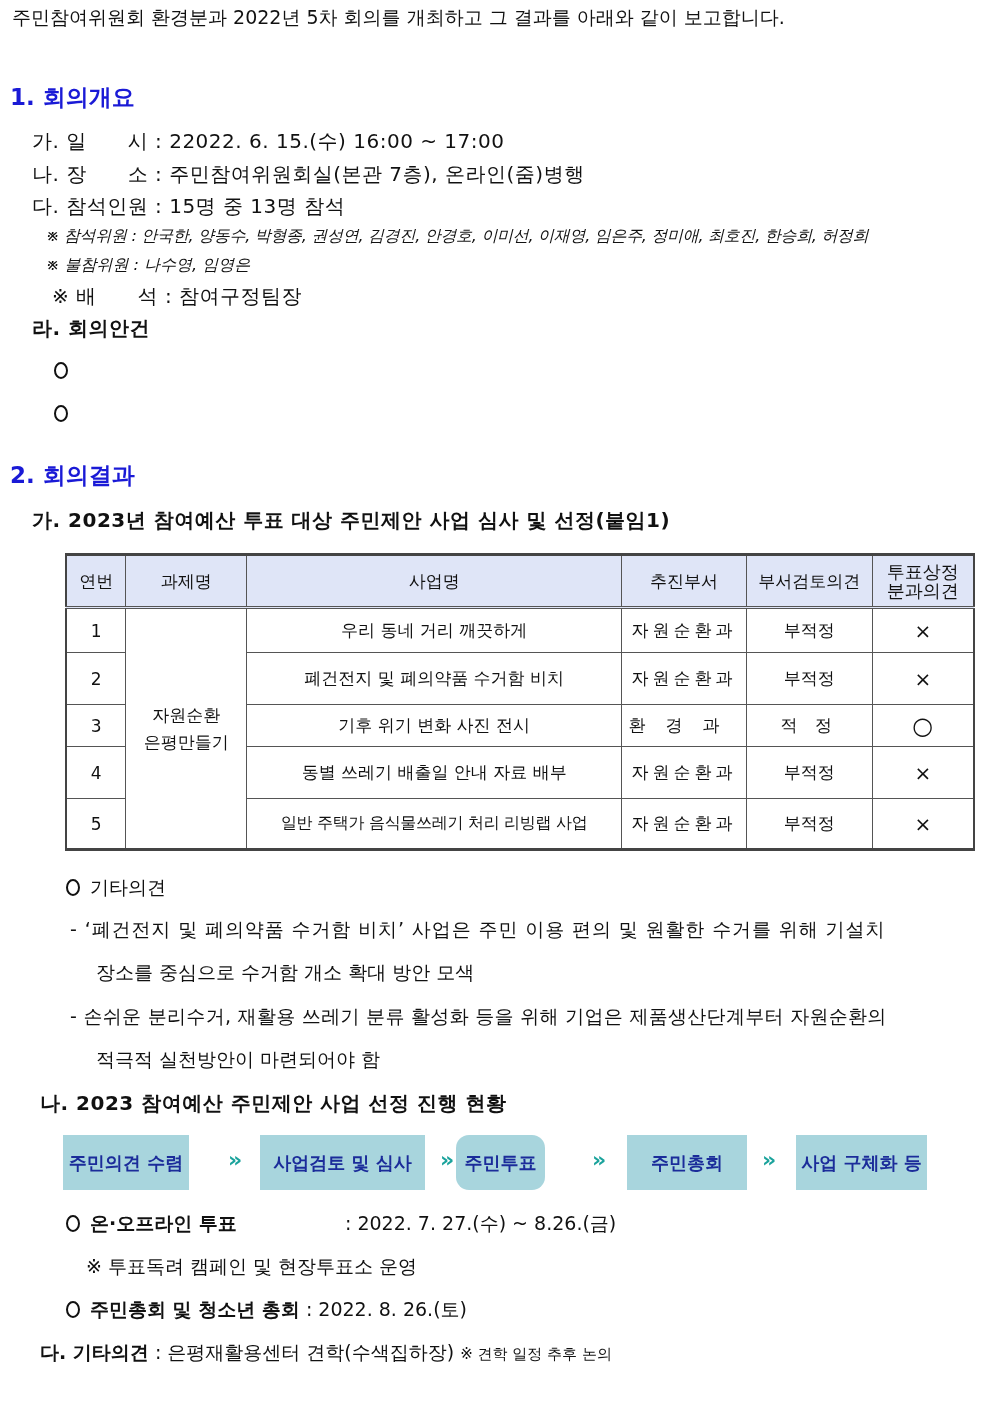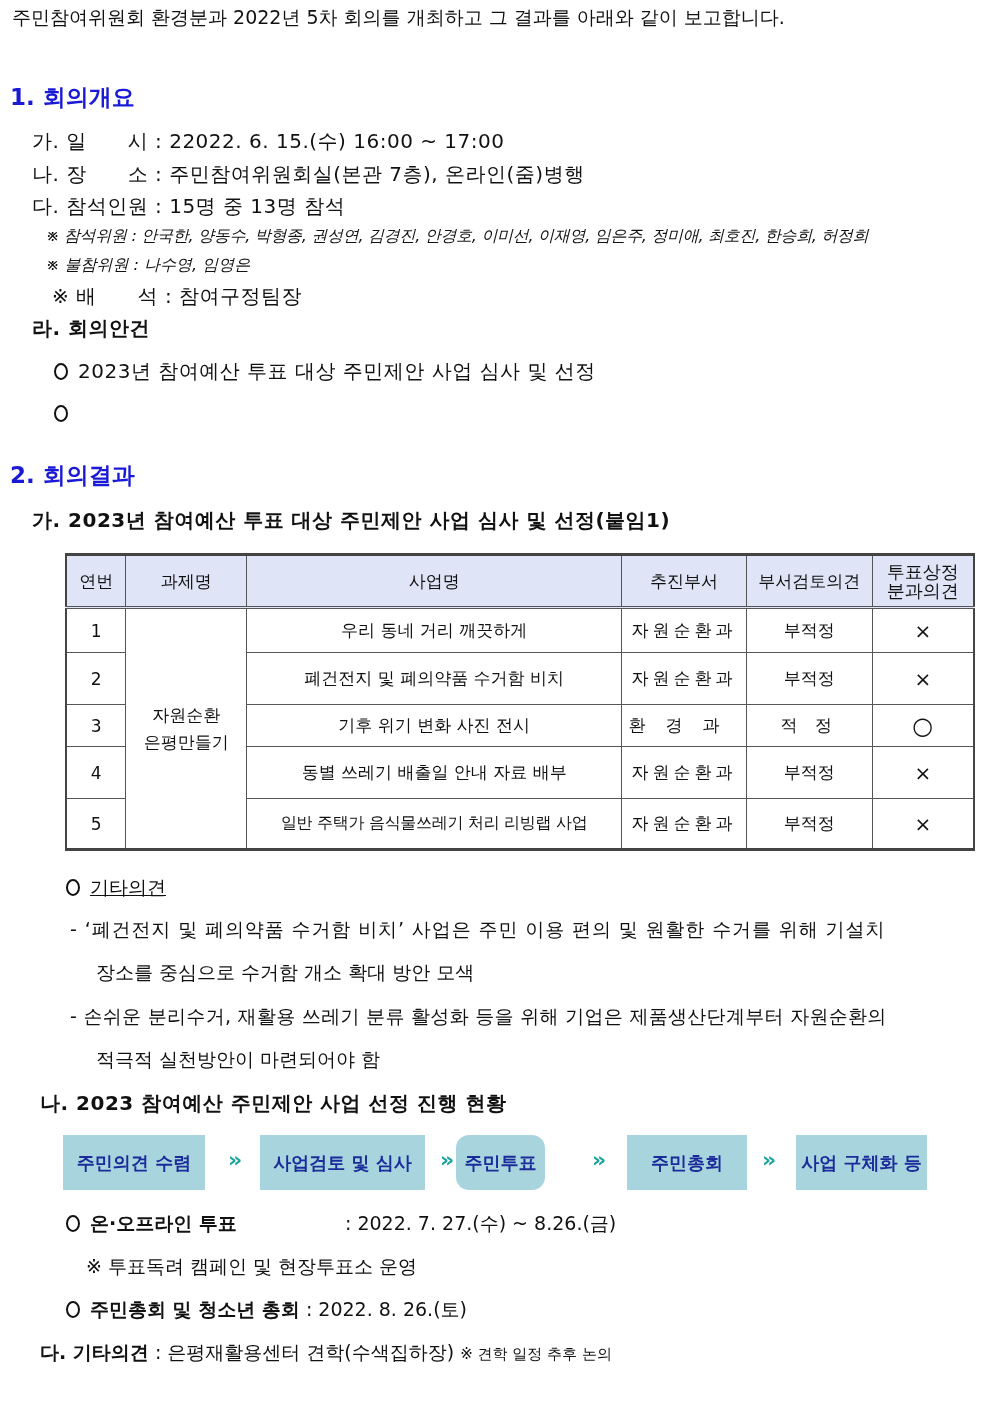--- a/index.html
+++ b/index.html
@@ -31,21 +31,21 @@
 
 <div class="abs h1" style="left:10px;top:82px;">1. 회의개요</div>
 <div class="abs t20" style="left:32px;top:128px;">가. 일　　시 : 22022. 6. 15.(수) 16:00 ~ 17:00</div>
 <div class="abs t20" style="left:32px;top:161px;">나. 장　　소 : 주민참여위원회실(본관 7층), 온라인(줌)병행</div>
 <div class="abs t20" style="left:32px;top:193px;">다. 참석인원 : 15명 중 13명 참석</div>
 <div class="abs t16" style="left:46px;top:226px;letter-spacing:-0.3px;">※ 참석위원 : 안국한, 양동수, 박형종, 권성연, 김경진, 안경호, 이미선, 이재영, 임은주, 정미애, 최호진, 한승희, 허정희</div>
 <div class="abs t16" style="left:46px;top:255px;">※ 불참위원 : 나수영, 임영은</div>
 <div class="abs t20" style="left:52px;top:283px;">※ 배　　석 : 참여구정팀장</div>
 <div class="abs t20 bold" style="left:32px;top:315px;">라. 회의안건</div>
 <div class="abs t20" style="left:54px;top:358px;">
-  <span class="circle"></span><span>2023년 참여예산 투표 대상 주민제안 사업 심사 및 선정</span>
+  <span class="circle"></span>
 </div>
 <div class="abs t20" style="left:54px;top:401px;">
   <span class="circle"></span>
 </div>
 
 <div class="abs h1" style="left:10px;top:460px;">2. 회의결과</div>
 <div class="abs t20 bold" style="left:32px;top:507px;">가. 2023년 참여예산 투표 대상 주민제안 사업 심사 및 선정(붙임1)</div>
 
 <table class="res">
   <colgroup>
@@ -105,31 +105,31 @@
     <tr style="height:51px;">
       <td>5</td>
       <td style="font-size:16px;letter-spacing:-0.3px;">일반 주택가 음식물쓰레기 처리 리빙랩 사업</td>
       <td class="dept">자원순환과</td>
       <td>부적정</td>
       <td class="mk">×</td>
     </tr>
   </tbody>
 </table>
 
-<div class="abs t19" style="left:66px;top:875px;text-decoration:underline;">
+<div class="abs t19" style="left:66px;top:875px;">
   <span class="circle"></span><span>기타의견</span>
 </div>
 <div class="abs t19" style="left:70px;top:917px;letter-spacing:0.9px;">- ‘폐건전지 및 폐의약품 수거함 비치’ 사업은 주민 이용 편의 및 원활한 수거를 위해 기설치</div>
 <div class="abs t19" style="left:96px;top:960px;">장소를 중심으로 수거함 개소 확대 방안 모색</div>
 <div class="abs t19" style="left:70px;top:1004px;letter-spacing:0.3px;">- 손쉬운 분리수거, 재활용 쓰레기 분류 활성화 등을 위해 기업은 제품생산단계부터 자원순환의</div>
 <div class="abs t19" style="left:96px;top:1047px;">적극적 실천방안이 마련되어야 함</div>
 
 <div class="abs t20 bold" style="left:40px;top:1090px;">나. 2023 참여예산 주민제안 사업 선정 진행 현황</div>
 
-<div class="flow-box" style="left:63px;width:142px;">주민의견 수렴</div>
+<div class="flow-box" style="left:63px;width:126px;">주민의견 수렴</div>
 <div class="flow-arrow" style="left:228px;">»</div>
 <div class="flow-box" style="left:260px;width:165px;">사업검토 및 심사</div>
 <div class="flow-arrow" style="left:440px;">»</div>
 <div class="flow-box" style="left:456px;width:89px;border-radius:13px;">주민투표</div>
 <div class="flow-arrow" style="left:592px;">»</div>
 <div class="flow-box" style="left:627px;width:120px;text-align:center;">주민총회</div>
 <div class="flow-arrow" style="left:762px;">»</div>
 <div class="flow-box" style="left:796px;width:131px;">사업 구체화 등</div>
 
 <div class="abs t19" style="left:66px;top:1211px;">

